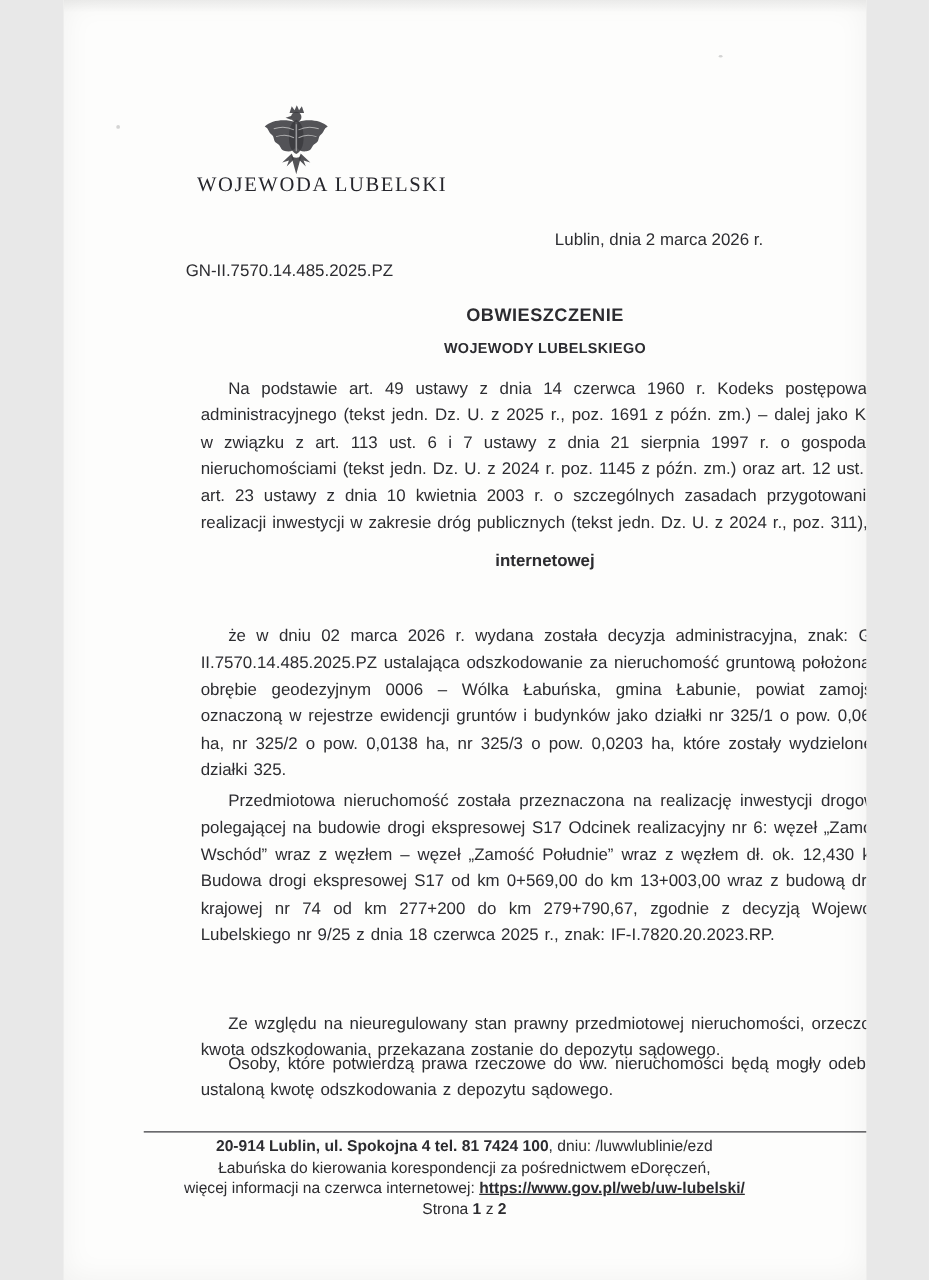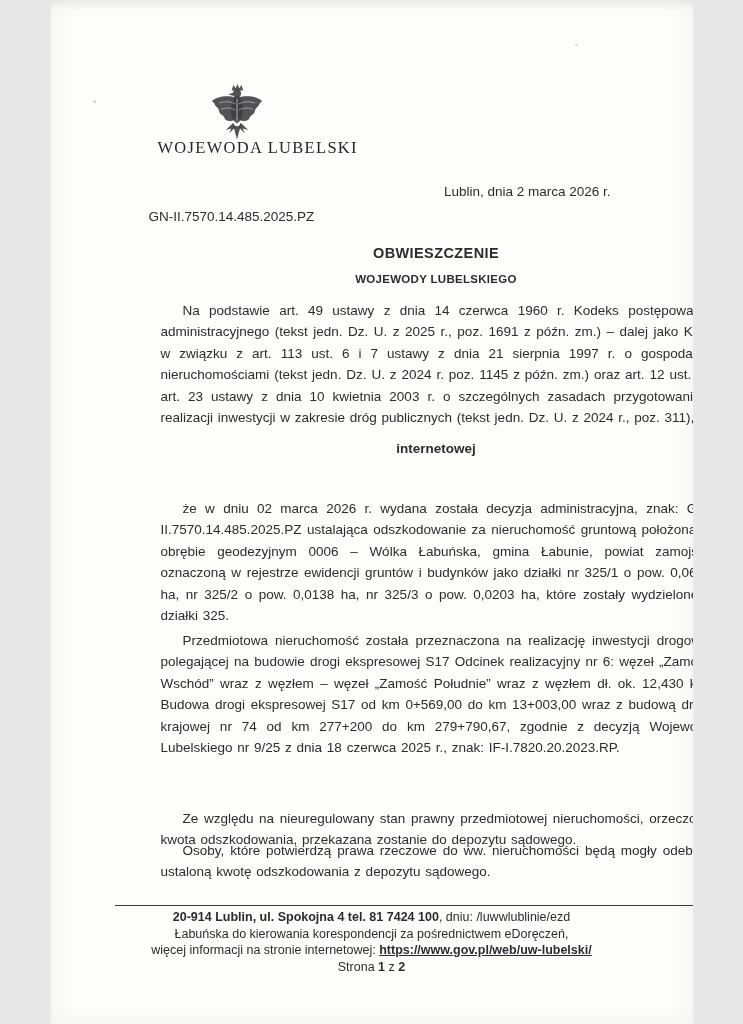--- a/index.html
+++ b/index.html
@@ -140,17 +140,17 @@
 
   <p class="para p4">Ze względu na nieuregulowany stan prawny przedmiotowej nieruchomości, orzeczona kwota odszkodowania, przekazana zostanie do depozytu sądowego.</p>
 
   <p class="para p5">Osoby, które potwierdzą prawa rzeczowe do ww. nieruchomości będą mogły odebrać ustaloną kwotę odszkodowania z depozytu sądowego.</p>
 
   <div class="footer-rule"></div>
 
   <div class="footer">
     <div><span class="b">20-914 Lublin, ul. Spokojna 4 tel. 81 7424 100</span><span>, dniu: /luwwlublinie/ezd</span></div>
     <div>Łabuńska do kierowania korespondencji za pośrednictwem eDoręczeń,</div>
-    <div><span>więcej informacji na stronie internetowej: </span><span class="link">https://www.gov.pl/web/uw-lubelski/</span></div>
+    <div><span>więcej informacji na czerwca internetowej: </span><span class="link">https://www.gov.pl/web/uw-lubelski/</span></div>
     <div><span>Strona </span><span class="pg-num">1</span><span> z </span><span class="pg-num">2</span></div>
   </div>
 
 </div>
 
 </body></html>

